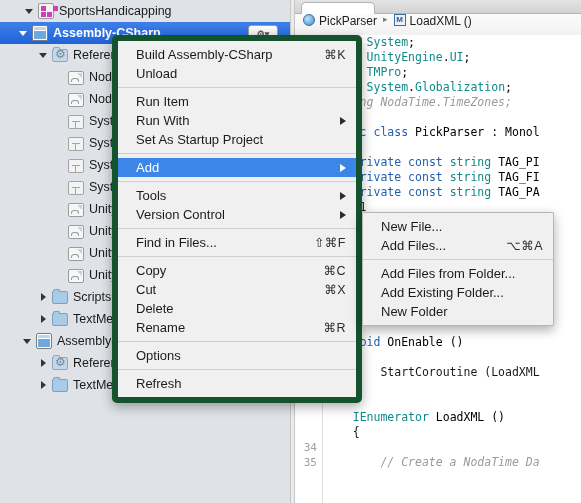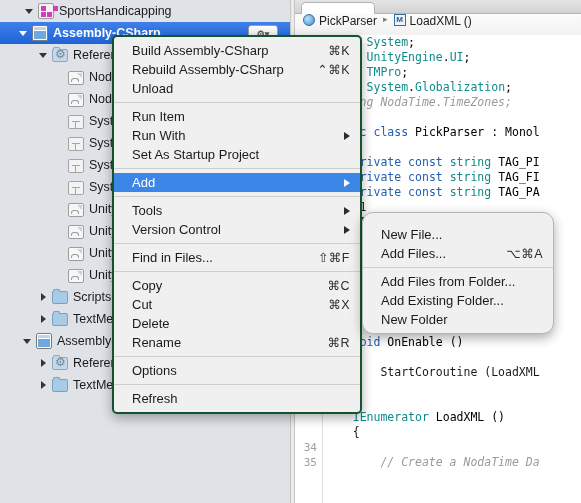--- a/index.html
+++ b/index.html
@@ -302,21 +302,21 @@
   .typ { color: #0f8a8a; }
   .cmt { color: #9a9a9a; font-style: italic; }
   .pl  { color: #1a1a1a; }
 
   
   #context-menu {
     position: absolute;
     left: 112px; top: 35px;
     width: 250px;
     background: #f0f0f0;
-    border: 2px solid #14532d;
+    border: 6px solid #14532d;
     border-radius: 5px;
     box-shadow: 0 4px 12px rgba(0,0,0,0.33);
     padding: 4px 0 4px 0;
     box-sizing: border-box;
     z-index: 50;
   }
   .mi {
     position: relative;
     height: 19px;
     display: flex;
@@ -348,23 +348,23 @@
     margin: 4px 0;
   }
 
   
   #add-submenu {
     position: absolute;
     left: 362px; top: 212px;
     width: 192px;
     background: #f0f0f0;
     border: 1px solid #b5b5b5;
-    border-radius: 11px;
+    border-radius: 1px;
     box-shadow: 0 4px 12px rgba(0,0,0,0.33);
-    padding: 12px 0 4px 0;
+    padding: 4px 0 4px 0;
     box-sizing: border-box;
     z-index: 60;
   }
 </style>
 </head>
 <body>
 
 <div id="app">
 
   <div id="sidebar">
@@ -512,24 +512,20 @@
       <div id="code-lines"><div class="cl"><span class="kw">using</span> <span class="typ">System</span>;</div><div class="cl"><span class="kw">using</span> <span class="typ">UnityEngine</span>.<span class="typ">UI</span>;</div><div class="cl"><span class="kw">using</span> <span class="typ">TMPro</span>;</div><div class="cl"><span class="kw">using</span> <span class="typ">System</span>.<span class="typ">Globalization</span>;</div><div class="cl"><span class="cmt">//using NodaTime.TimeZones;</span></div><div class="cl"><span class="pl"></span></div><div class="cl"><span class="kw">public</span> <span class="kw">class</span> PickParser : Monol</div><div class="cl"><span class="pl">{</span></div><div class="cl">    <span class="kw">private</span> <span class="kw">const</span> <span class="typ">string</span> TAG_PI</div><div class="cl">    <span class="kw">private</span> <span class="kw">const</span> <span class="typ">string</span> TAG_FI</div><div class="cl">    <span class="kw">private</span> <span class="kw">const</span> <span class="typ">string</span> TAG_PA</div><div class="cl"><span class="pl">    P1</span></div><div class="cl"><span class="pl">    CA</span></div><div class="cl"><span class="pl">    P1</span></div><div class="cl"><span class="pl">    P1</span></div><div class="cl"><span class="pl">    P1</span></div><div class="cl">    <span class="kw">public</span> <span class="typ">GameObject</span> paidPickC</div><div class="cl">    <span class="kw">public</span> <span class="typ">Transform</span> paidPickCo</div><div class="cl">    <span class="kw">public</span> <span class="typ">MainMenuController</span> m</div><div class="cl"><span class="pl">    </span></div><div class="cl">    <span class="kw">void</span> OnEnable ()</div><div class="cl"><span class="pl">    {</span></div><div class="cl"><span class="pl">        StartCoroutine (LoadXML</span></div><div class="cl"><span class="pl">    }</span></div><div class="cl"><span class="pl">    </span></div><div class="cl">    <span class="typ">IEnumerator</span> LoadXML ()</div><div class="cl"><span class="pl">    {</span></div><div class="cl"><span class="pl">    </span></div><div class="cl"><span class="cmt">        // Create a NodaTime Da</span></div></div>
     </div>
   </div>
 
   <div id="context-menu">
       <div class="mi">
         <span class="lbl">Build Assembly-CSharp</span>
         <span class="shortcut">⌘K</span>
       </div>
       <div class="mi">
-        <span class="lbl">Rebuild Assembly-CSharp</span>
-        <span class="shortcut">⌃⌘K</span>
-      </div>
-      <div class="mi">
         <span class="lbl">Unload</span>
       </div>
       <div class="msep"></div>
       <div class="mi">
         <span class="lbl">Run Item</span>
       </div>
       <div class="mi">
         <span class="lbl">Run With</span>
         <span class="arrow"></span>
       </div>

